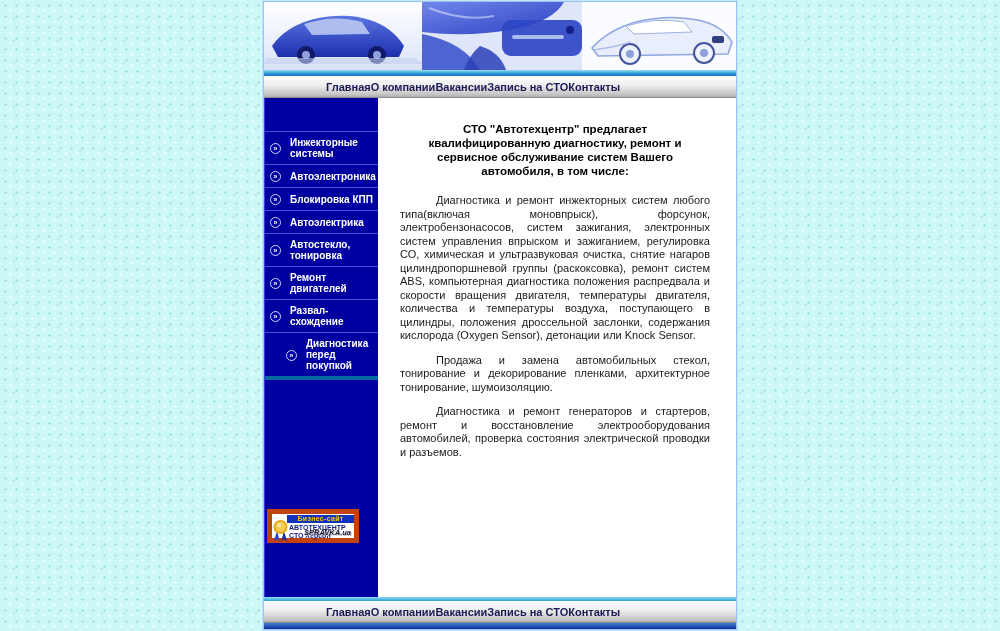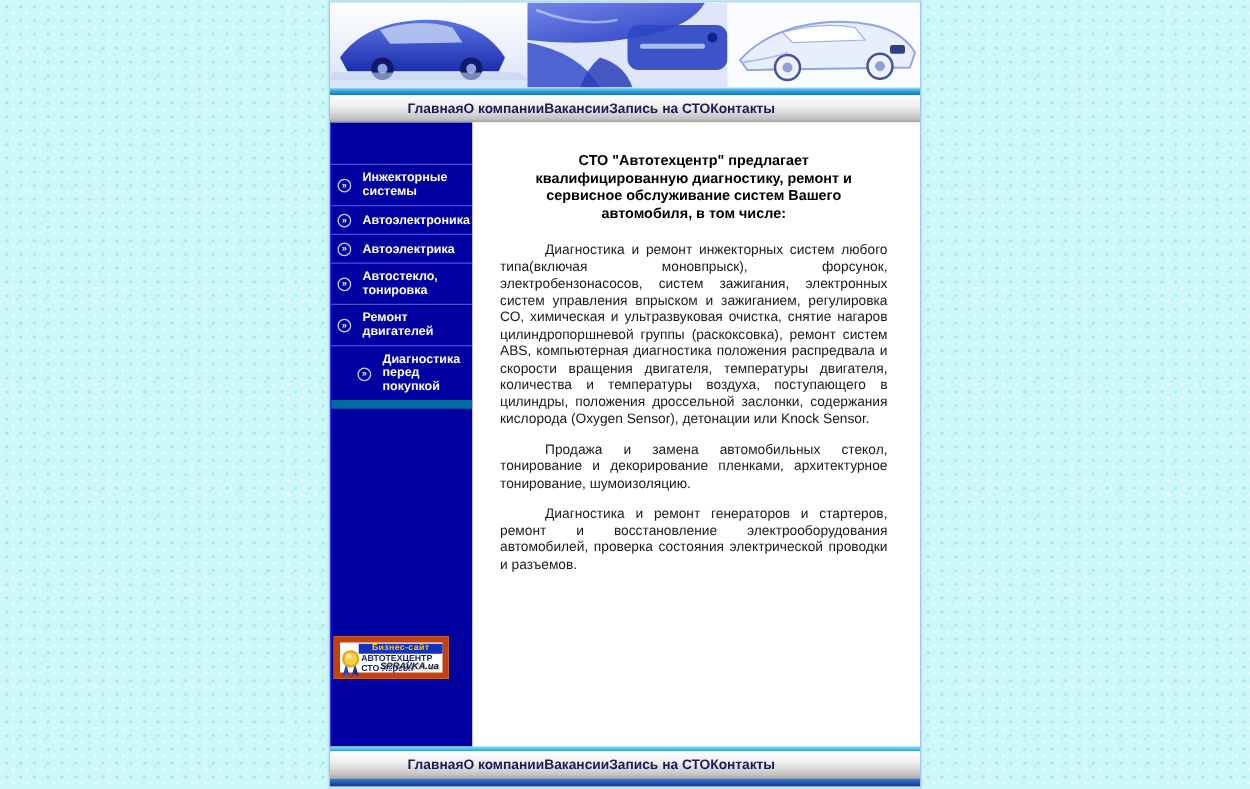--- a/index.html
+++ b/index.html
@@ -43,21 +43,21 @@
     border-left:1px solid #3a3ae0;
     display:flex;flex-direction:column;box-sizing:border-box;
   }
   .menu{margin-top:33px;}
   .menu-item{
     display:flex;align-items:center;gap:9px;
     padding:5px 3px 5px 5px;border-top:1px solid #4453d6;
     color:#ffffff;font-size:10px;font-weight:bold;line-height:11px;
     cursor:pointer;
   }
-  .menu-item:last-child{border-bottom:7px solid #0369a1;padding-left:21px;}
+  .menu-item:last-child{border-bottom:4px solid #0369a1;padding-left:21px;}
   .mi-icon{
     flex:0 0 auto;width:9px;height:9px;margin-top:1px;
     border:1px solid #cdd5ff;border-radius:50%;
     display:inline-flex;align-items:center;justify-content:center;
     font-size:7px;line-height:7px;color:#ffffff;font-weight:bold;
   }
   
   .badge{
     margin:auto 10px 54px 2px;width:92px;height:34px;
     background:#ffffff;border:5px solid #c2410c;position:relative;
@@ -161,29 +161,37 @@
         <div class="menu-item">
           <span class="mi-icon">»</span>
           <span>Инжекторные системы</span>
         </div>
         <div class="menu-item">
           <span class="mi-icon">»</span>
           <span>Автоэлектроника</span>
         </div>
         <div class="menu-item">
           <span class="mi-icon">»</span>
+          <span>Блокировка КПП</span>
+        </div>
+        <div class="menu-item">
+          <span class="mi-icon">»</span>
           <span>Автоэлектрика</span>
         </div>
         <div class="menu-item">
           <span class="mi-icon">»</span>
           <span>Автостекло, тонировка</span>
         </div>
         <div class="menu-item">
           <span class="mi-icon">»</span>
           <span>Ремонт двигателей</span>
+        </div>
+        <div class="menu-item">
+          <span class="mi-icon">»</span>
+          <span>Развал-схождение</span>
         </div>
         <div class="menu-item">
           <span class="mi-icon">»</span>
           <span>Диагностика перед покупкой</span>
         </div>
       </div>
 
       <div class="badge">
         <span class="medal">
           <svg width="15" height="24" viewBox="0 0 15 24" xmlns="http://www.w3.org/2000/svg">

